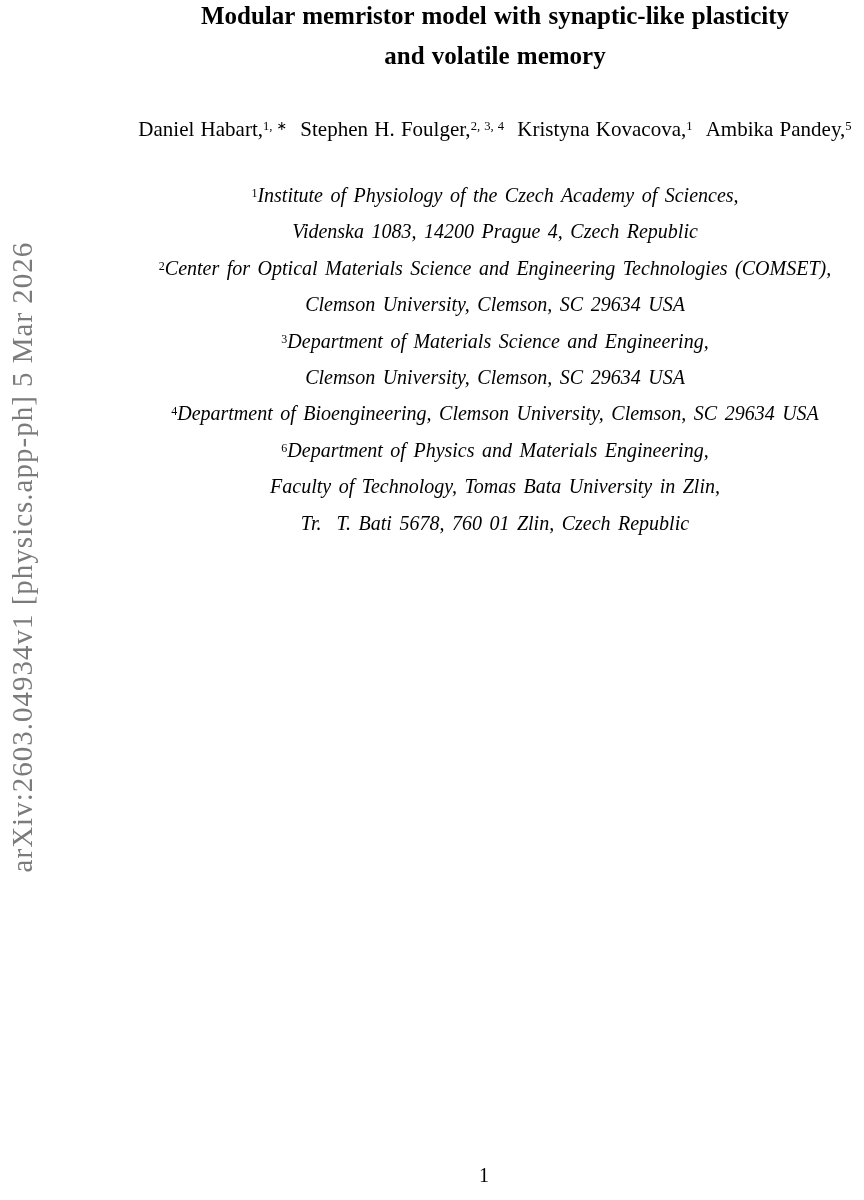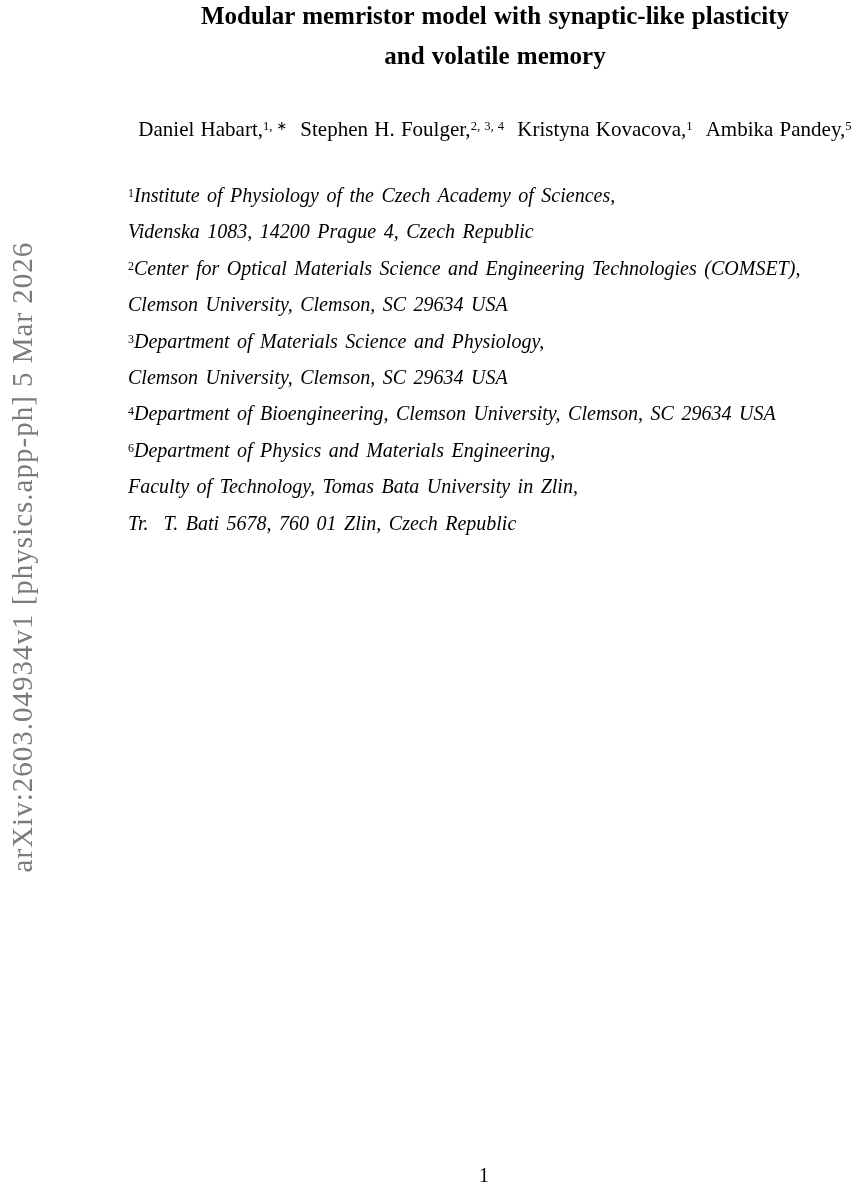--- a/index.html
+++ b/index.html
@@ -61,20 +61,21 @@
     vertical-align: 6px;
     line-height: 0;
     letter-spacing: 0;
   }
 
   .affils {
     position: absolute;
     top: 177px;
     left: 0;
     width: 100%;
+    text-align: center;
     font-style: italic;
     font-size: 20px;
     line-height: 36.4px;
     word-spacing: 2.5px;
   }
   .affil sup.sup { font-style: normal; vertical-align: 5px; }
   .affil .affil-text { white-space: pre-wrap; }
 
   .pageno {
     position: absolute;
@@ -106,21 +107,21 @@
         <span class="author"><span>Kristyna Kovacova,</span><sup class="sup">1</sup></span>
         <span class="author"><span>Ambika Pandey,</span><sup class="sup">5</sup></span>
       </div>
     </div>
 
     <div class="affils">
       <div class="affil"><sup class="sup">1</sup><span class="affil-text">Institute of Physiology of the Czech Academy of Sciences,</span></div>
       <div class="affil"><sup class="sup"></sup><span class="affil-text">Videnska 1083, 14200 Prague 4, Czech Republic</span></div>
       <div class="affil"><sup class="sup">2</sup><span class="affil-text">Center for Optical Materials Science and Engineering Technologies (COMSET),</span></div>
       <div class="affil"><sup class="sup"></sup><span class="affil-text">Clemson University, Clemson, SC 29634 USA</span></div>
-      <div class="affil"><sup class="sup">3</sup><span class="affil-text">Department of Materials Science and Physiology,</span></div>
+      <div class="affil"><sup class="sup">3</sup><span class="affil-text">Department of Materials Science and Engineering,</span></div>
       <div class="affil"><sup class="sup"></sup><span class="affil-text">Clemson University, Clemson, SC 29634 USA</span></div>
       <div class="affil"><sup class="sup">4</sup><span class="affil-text">Department of Bioengineering, Clemson University, Clemson, SC 29634 USA</span></div>
       <div class="affil"><sup class="sup">6</sup><span class="affil-text">Department of Physics and Materials Engineering,</span></div>
       <div class="affil"><sup class="sup"></sup><span class="affil-text">Faculty of Technology, Tomas Bata University in Zlin,</span></div>
       <div class="affil"><sup class="sup"></sup><span class="affil-text">Tr.  T. Bati 5678, 760 01 Zlin, Czech Republic</span></div>
     </div>
 
   </div>
 
   <div class="pageno">1</div>

